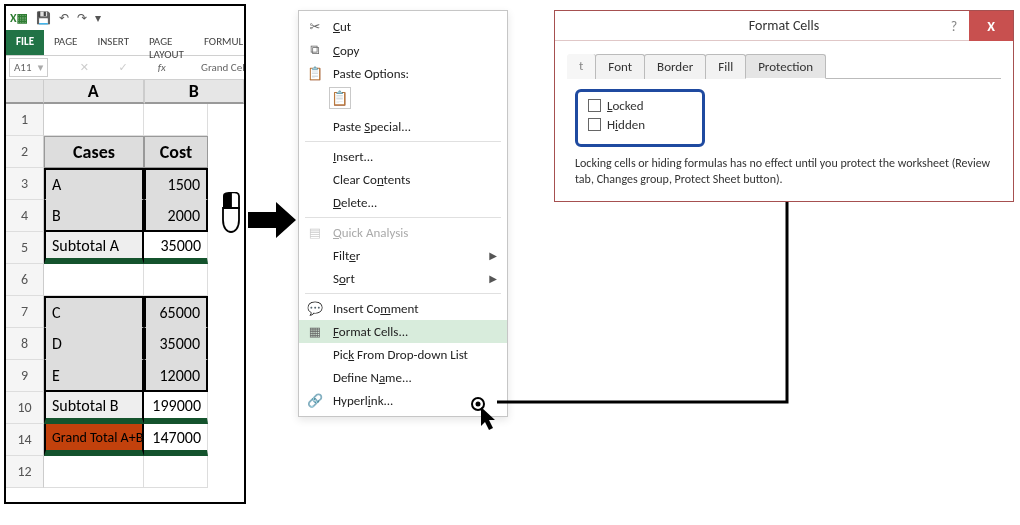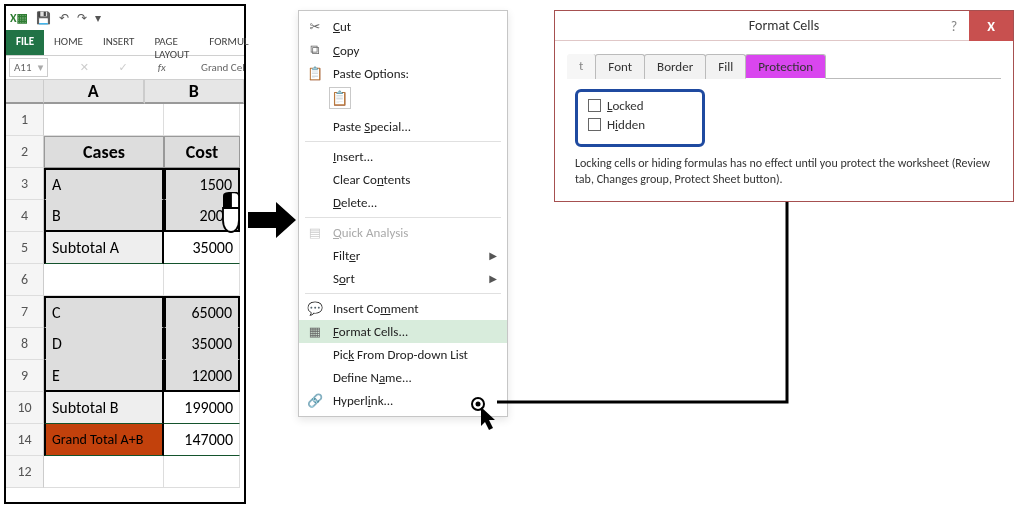--- a/index.html
+++ b/index.html
@@ -24,27 +24,27 @@
   .sheet-wrap { display:flex; }
   .rowhdr-col { width:38px; display:flex; flex-direction:column; }
   .corner { height:24px; border-bottom:2px solid #999; background:#e6e6e6; border-right:1px solid #ccc; }
   .grid-cols { flex:1; display:flex; flex-direction:column; }
   .colhdr-row { display:flex; height:24px; }
   .colhdr { flex:1; background:#e6e6e6; text-align:center; font-weight:600; font-size:18px; line-height:22px; border-right:1px solid #ccc; border-bottom:2px solid #999; }
   .colhdr:first-child { border-right:2px solid #ccc; }
   .row { display:flex; }
   .rowhdr { height:32px; border-bottom:1px solid #ddd; border-right:1px solid #ccc; text-align:center; line-height:32px; font-size:14px; color:#555; background:#f5f5f5; }
   .cell { height:32px; border-right:1px solid #ddd; border-bottom:1px solid #ddd; font-size:16px; padding:0 6px; display:flex; align-items:center; }
-  .colA { width:120px; }
-  .colB { width:76px; justify-content:flex-end; }
+  .colA { width:100px; }
+  .colB { width:64px; justify-content:flex-end; }
   .hdr-cell { background:#ddd; font-weight:700; font-size:18px; justify-content:center; border:1px solid #999; }
   .sel-block { background:#ddd; border-left:2px solid #000; border-right:2px solid #000; }
   .sel-top { border-top:2px solid #000; }
   .sel-bot { border-bottom:2px solid #000; }
-  .bold-bot { border-bottom:1px solid #14532d; }
+  .bold-bot { border-bottom:6px solid #14532d; }
 
   
   .cursor-right { position:absolute; left:215px; top:192px; width:36px; height:44px; }
   .cursor-right svg { width:100%; height:100%; }
 
   
   .arrow { position:absolute; left:248px; top:200px; width:48px; height:40px; }
   .arrow svg { width:100%; height:100%; }
 
   
@@ -69,21 +69,21 @@
   .connector svg { overflow:visible; }
 
   
   .dialog { position:absolute; left:554px; top:10px; width:460px; border:1px solid #a65050; }
   .dlg-title { height:30px; background:#fff; display:flex; align-items:center; justify-content:center; color:#333; font-size:14px; border-bottom:1px solid #e0c7c7; position:relative; }
   .dlg-close { position:absolute; right:0; top:0; width:44px; height:30px; background:#c8504f; color:#fff; display:flex; align-items:center; justify-content:center; font-weight:700; font-size:14px; }
   .dlg-help { position:absolute; right:44px; top:0; width:30px; height:30px; display:flex; align-items:center; justify-content:center; color:#888; font-size:14px; }
   .dlg-body { background:#fff; padding:12px 12px 6px 12px; }
   .tabstrip { display:flex; border-bottom:1px solid #bbb; position:relative; }
   .dlg-tab { padding:4px 12px; font-size:13px; border:1px solid #bbb; border-bottom:none; background:#f2f2f2; color:#333; margin-right:-1px; position:relative; top:1px; border-top-left-radius:3px; border-top-right-radius:3px; }
-  .dlg-tab.active { background:#d946ef; border-bottom:1px solid #fff; }
+  .dlg-tab.active { background:#e5e5e5; border-bottom:1px solid #fff; }
   .dlg-tab.partial { color:#888; border-left:none; border-top:none; background:#f6f6f6; }
   .tab-content { padding:10px 8px 8px 8px; }
   .hl-box { border:3px solid #1f4aa0; border-radius:6px; padding:6px 10px 8px 10px; width:130px; }
   .chk { display:flex; align-items:center; gap:6px; font-size:13px; color:#333; margin-bottom:4px; }
   .chk .box { width:13px; height:13px; border:1px solid #666; background:#fff; }
   .info-text { font-size:12px; color:#333; margin-top:8px; line-height:1.35; }
 
 </style>
 </head>
 <body>
@@ -91,21 +91,21 @@
 <div class="excel-win">
   <div class="titlebar-icons">
     <span style="color:#2e7d32;font-weight:700">X▦</span>
     <span>💾</span>
     <span>↶</span>
     <span>↷</span>
     <span>▾</span>
   </div>
   <div class="ribbon-tabs">
     <div class="ribbon-tab file">FILE</div>
-    <div class="ribbon-tab">HOME</div>
+    <div class="ribbon-tab">PAGE</div>
     <div class="ribbon-tab">INSERT</div>
     <div class="ribbon-tab">PAGE LAYOUT</div>
     <div class="ribbon-tab">FORMUL</div>
   </div>
   <div class="formula-bar">
     <div class="namebox">
       <span>A11</span>
       <span style="color:#aaa">▾</span>
     </div>
     <div class="fb-btn">✕</div>

